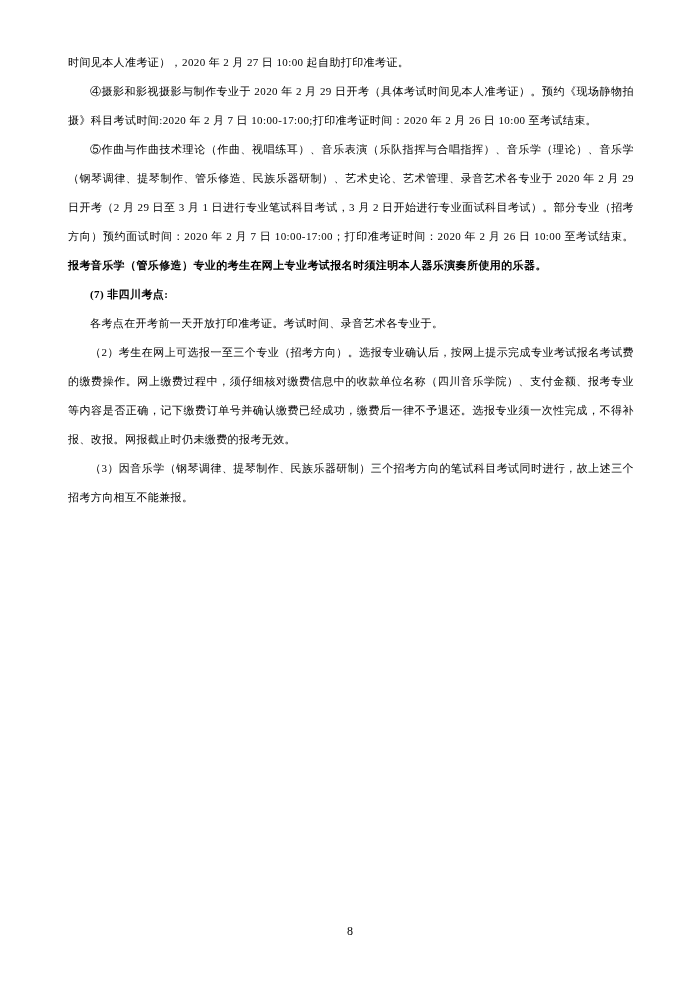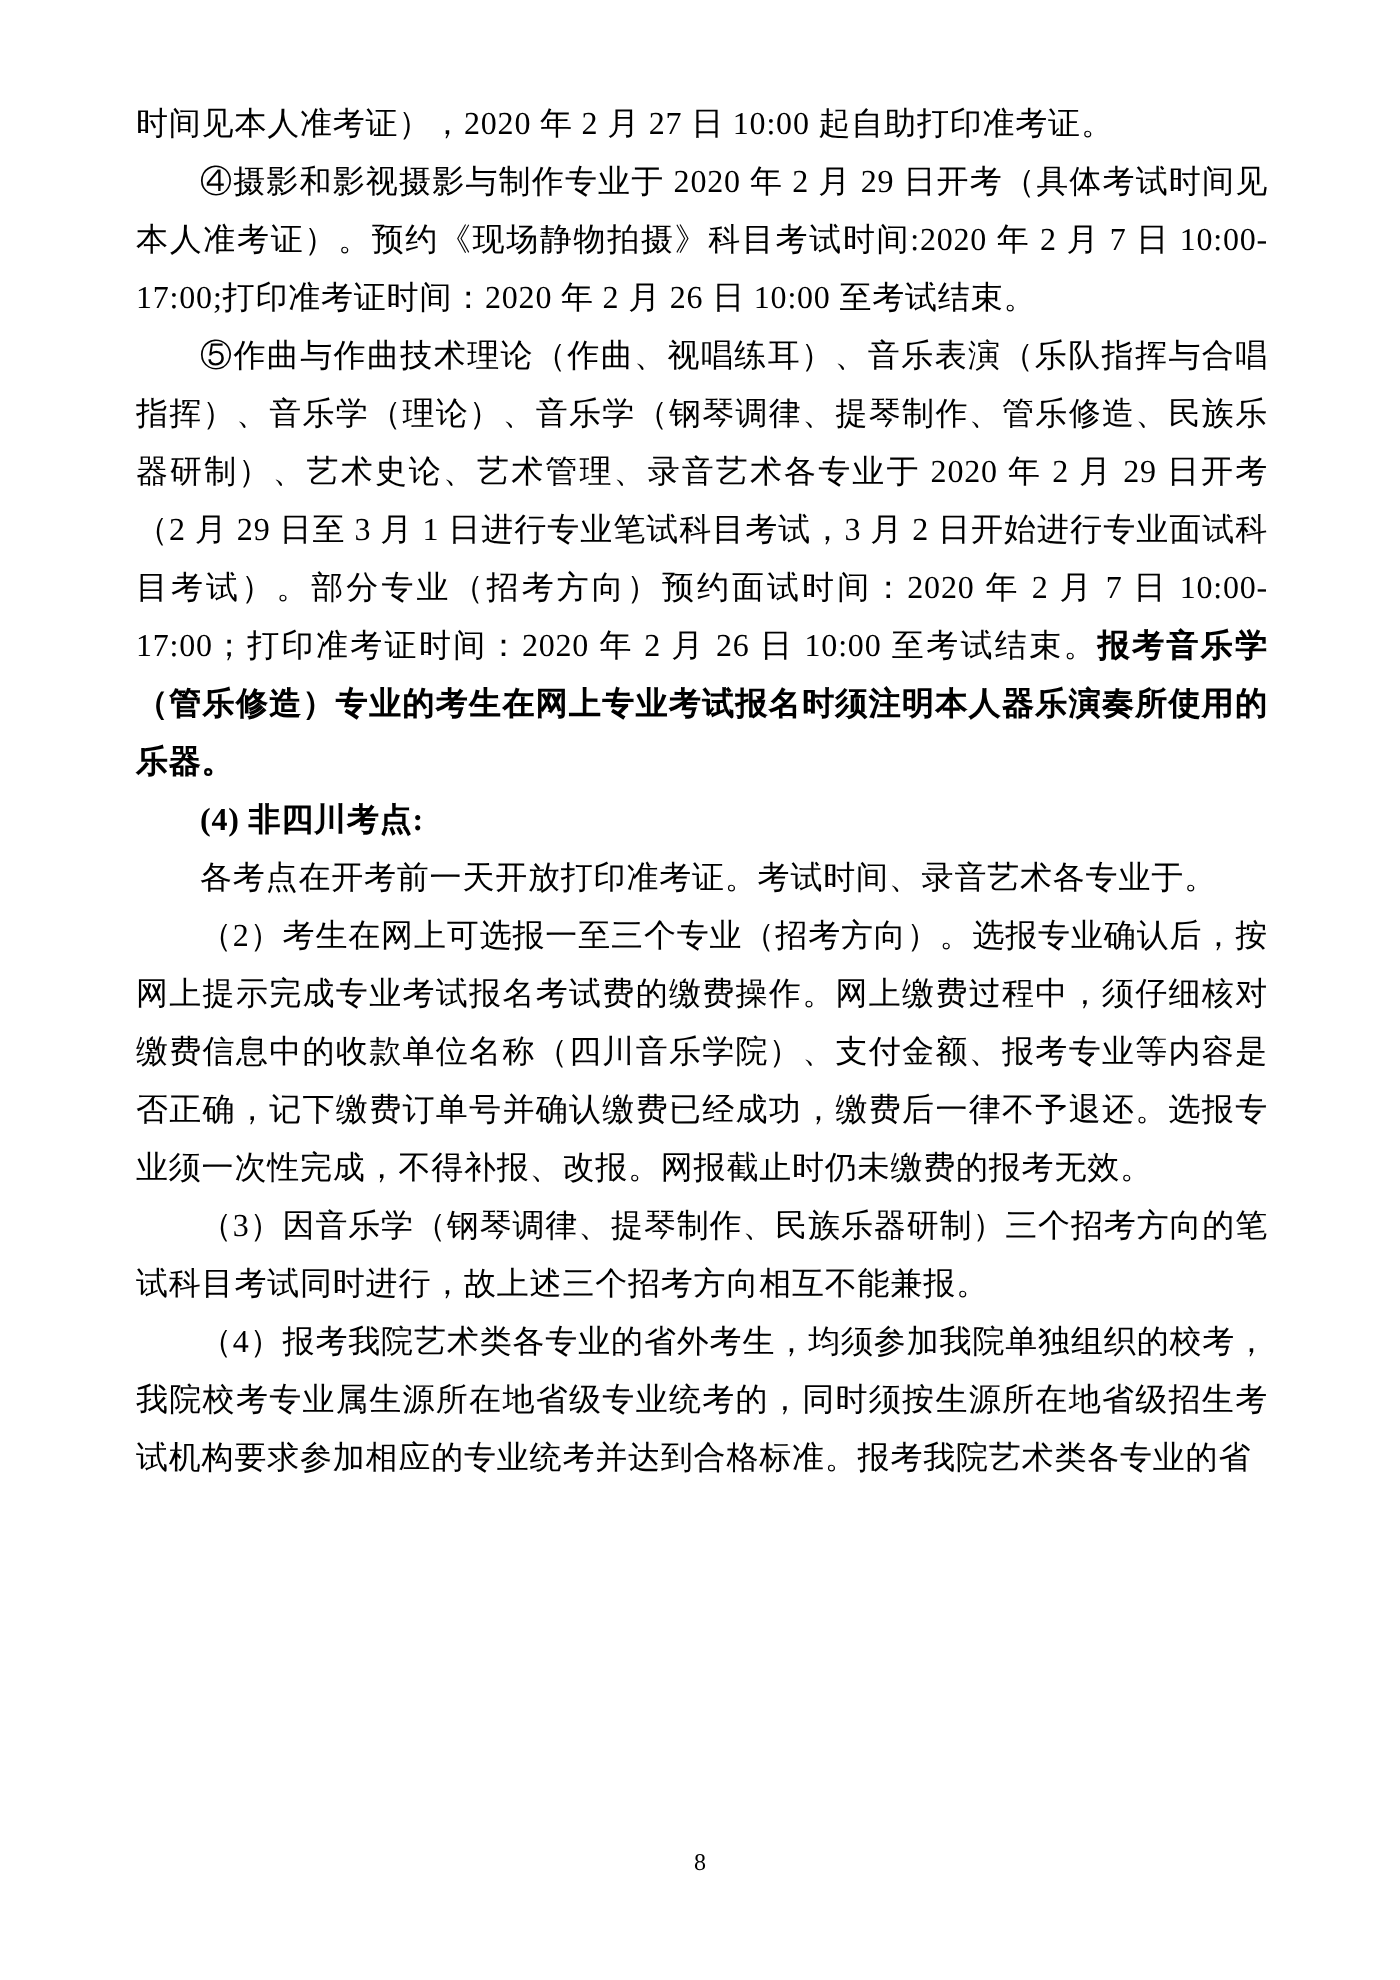--- a/index.html
+++ b/index.html
@@ -17,21 +17,21 @@
     overflow: hidden;
   }
   .content {
     position: absolute;
     top: 48px;
     left: 68px;
     width: 566px;
   }
   .content p {
     margin: 0;
-    font-size: 16px;
+    font-size: 11px;
     line-height: 29px;
     text-align: justify;
     text-justify: inter-character;
     text-indent: 2em;
     letter-spacing: 0.4px;
   }
   .content p.no-indent {
     text-indent: 0;
   }
   .bold {
@@ -55,29 +55,26 @@
     <p class="no-indent">
       <span>时间见本人准考证），2020 年 2 月 27 日 10:00 起自助打印准考证。</span>
     </p>
     <p>
       <span>④摄影和影视摄影与制作专业于 2020 年 2 月 29 日开考（具体考试时间见本人准考证）。预约《现场静物拍摄》科目考试时间:2020 年 2 月 7 日 10:00-17:00;打印准考证时间：2020 年 2 月 26 日 10:00 至考试结束。</span>
     </p>
     <p>
       <span>⑤作曲与作曲技术理论（作曲、视唱练耳）、音乐表演（乐队指挥与合唱指挥）、音乐学（理论）、音乐学（钢琴调律、提琴制作、管乐修造、民族乐器研制）、艺术史论、艺术管理、录音艺术各专业于 2020 年 2 月 29 日开考（2 月 29 日至 3 月 1 日进行专业笔试科目考试，3 月 2 日开始进行专业面试科目考试）。部分专业（招考方向）预约面试时间：2020 年 2 月 7 日 10:00-17:00；打印准考证时间：2020 年 2 月 26 日 10:00 至考试结束。</span><span class="bold">报考音乐学（管乐修造）专业的考生在网上专业考试报名时须注明本人器乐演奏所使用的乐器。</span>
     </p>
     <p>
-      <span class="bold">(4) 非四川考点:</span>
+      <span class="bold">(7) 非四川考点:</span>
     </p>
     <p>
       <span>各考点在开考前一天开放打印准考证。考试时间、录音艺术各专业于。</span>
     </p>
     <p>
       <span>（2）考生在网上可选报一至三个专业（招考方向）。选报专业确认后，按网上提示完成专业考试报名考试费的缴费操作。网上缴费过程中，须仔细核对缴费信息中的收款单位名称（四川音乐学院）、支付金额、报考专业等内容是否正确，记下缴费订单号并确认缴费已经成功，缴费后一律不予退还。选报专业须一次性完成，不得补报、改报。网报截止时仍未缴费的报考无效。</span>
     </p>
     <p>
       <span>（3）因音乐学（钢琴调律、提琴制作、民族乐器研制）三个招考方向的笔试科目考试同时进行，故上述三个招考方向相互不能兼报。</span>
     </p>
-    <p>
-      <span>（4）报考我院艺术类各专业的省外考生，均须参加我院单独组织的校考，我院校考专业属生源所在地省级专业统考的，同时须按生源所在地省级招生考试机构要求参加相应的专业统考并达到合格标准。报考我院艺术类各专业的省</span>
-    </p>
   </div>
   <div class="footer">8</div>
 </div>
 
 </body></html>

